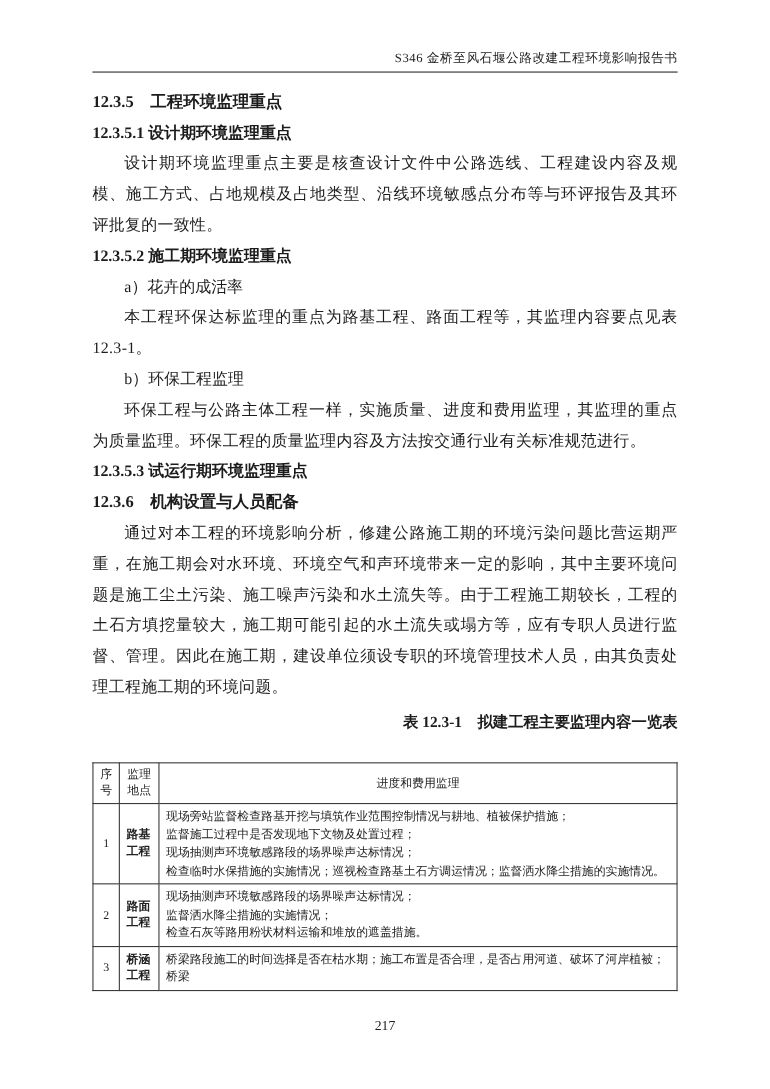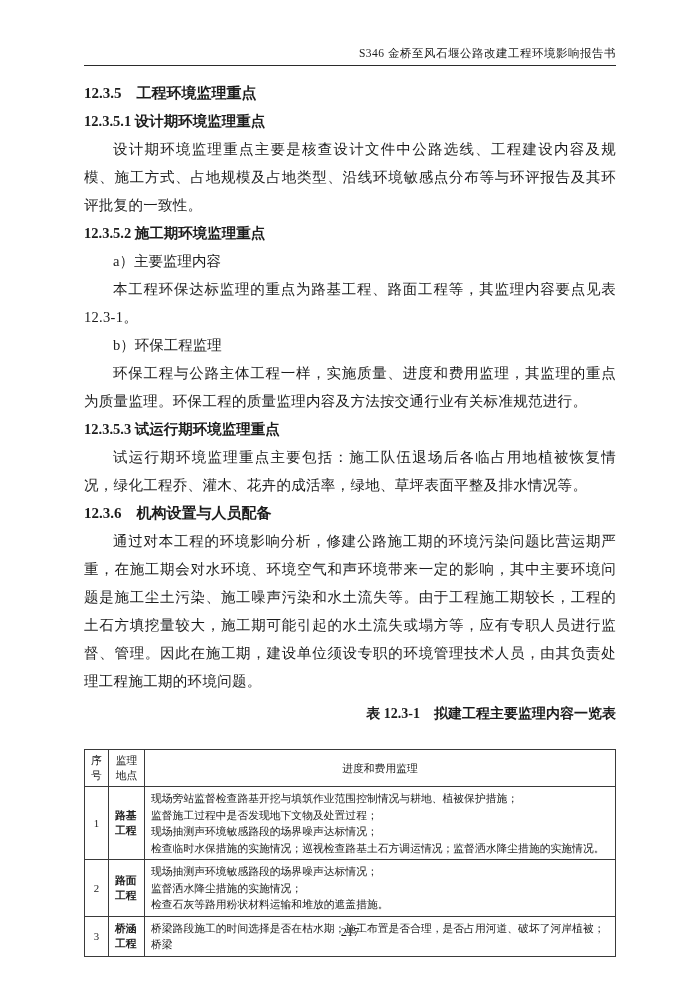--- a/index.html
+++ b/index.html
@@ -116,26 +116,25 @@
 
   <div class="doc-header">
     <span>S346 金桥至风石堰公路改建工程环境影响报告书</span>
   </div>
 
   <div class="main">
     <p class="h1">12.3.5　工程环境监理重点</p>
     <p class="h2">12.3.5.1 设计期环境监理重点</p>
     <p class="para">设计期环境监理重点主要是核查设计文件中公路选线、工程建设内容及规模、施工方式、占地规模及占地类型、沿线环境敏感点分布等与环评报告及其环评批复的一致性。</p>
     <p class="h2">12.3.5.2 施工期环境监理重点</p>
-    <p class="sub-item">a）主要监理内容</p>
+    <p class="sub-item">a）花卉的成活率</p>
     <p class="para">本工程环保达标监理的重点为路基工程、路面工程等，其监理内容要点见表12.3-1。</p>
     <p class="sub-item">b）环保工程监理</p>
     <p class="para">环保工程与公路主体工程一样，实施质量、进度和费用监理，其监理的重点为质量监理。环保工程的质量监理内容及方法按交通行业有关标准规范进行。</p>
     <p class="h2">12.3.5.3 试运行期环境监理重点</p>
-    <p class="para">试运行期环境监理重点主要包括：施工队伍退场后各临占用地植被恢复情况，绿化工程乔、灌木、花卉的成活率，绿地、草坪表面平整及排水情况等。</p>
     <p class="h1">12.3.6　机构设置与人员配备</p>
     <p class="para">通过对本工程的环境影响分析，修建公路施工期的环境污染问题比营运期严重，在施工期会对水环境、环境空气和声环境带来一定的影响，其中主要环境问题是施工尘土污染、施工噪声污染和水土流失等。由于工程施工期较长，工程的土石方填挖量较大，施工期可能引起的水土流失或塌方等，应有专职人员进行监督、管理。因此在施工期，建设单位须设专职的环境管理技术人员，由其负责处理工程施工期的环境问题。</p>
   </div>
 
   <div class="table-title">表 12.3-1　拟建工程主要监理内容一览表</div>
 
   <table class="monitor">
     <colgroup>
       <col class="c-no">
       <col class="c-loc">

